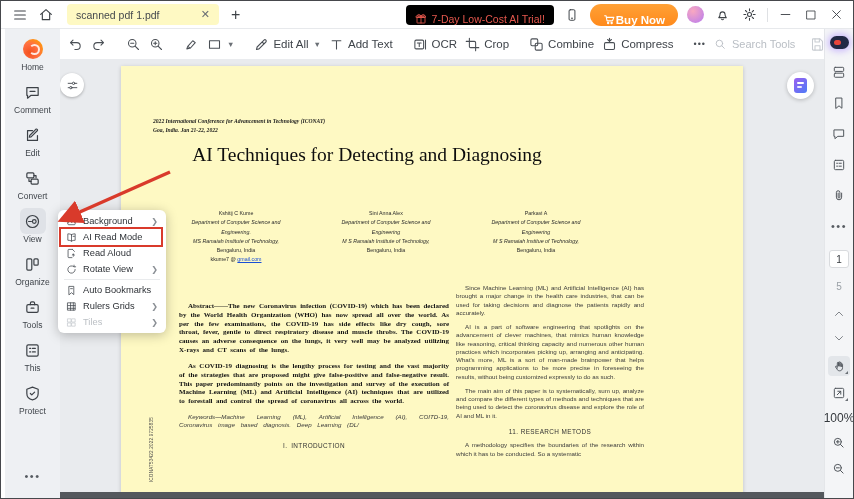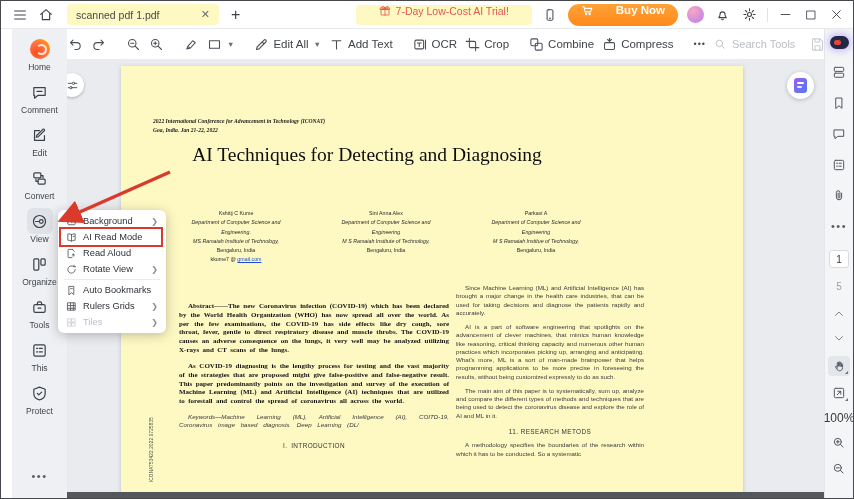--- a/index.html
+++ b/index.html
@@ -10,43 +10,43 @@
 
   
   .titlebar{position:absolute;top:0;left:0;right:0;height:28px;background:#fff;
             border-bottom:1px solid #e7e9ec;display:flex;align-items:center;padding:0 10px;z-index:5}
   .tb-ic{width:18px;height:18px;color:#3e4348;display:flex;align-items:center;justify-content:center;margin-right:8px}
   .tab{display:flex;align-items:center;background:#fef9c3;border-radius:4px;height:21px;width:152px;
        padding:0 9px;font-size:10.5px;color:#45494e;margin-left:4px}
   .tab .x{margin-left:auto;color:#696e74;font-size:11px;line-height:1}
   .plus{font-size:16px;color:#3e4348;margin-left:12px;line-height:1}
   .tb-right{margin-left:auto;display:flex;align-items:center;gap:9px}
-  .trial{display:flex;align-items:flex-start;gap:5px;background:#fef9c3;color:#e4574d;
-         font-size:10.5px;height:20px;padding:0 23px;border-radius:4px;white-space:nowrap}
-  .buy{display:flex;align-items:flex-start;gap:22px;background:linear-gradient(#ffa136,#ff8a1c);color:#fff;
+  .trial{display:flex;align-items:flex-end;gap:5px;background:#000000;color:#e4574d;
+         font-size:10.5px;height:20px;padding:0 9px;border-radius:4px;white-space:nowrap}
+  .buy{display:flex;align-items:flex-end;gap:0;background:linear-gradient(#ffa136,#ff8a1c);color:#fff;
        height:22px;padding:0 13px;border-radius:12px;font-size:11.5px;font-weight:bold}
   .avatar{width:17px;height:17px;border-radius:50%;background:radial-gradient(circle at 35% 30%,#f9a8c0,#b77bf0)}
   .wc{color:#3e4348;display:flex;align-items:center;gap:13px;margin-left:2px}
   .vsep{width:1px;height:14px;background:#dfe1e4}
 
   
   .toolbar{position:absolute;top:28px;left:55px;width:770px;height:30px;background:#fff;
            display:flex;align-items:center;padding:0 12px;gap:8px;font-size:11.5px;color:#3f444a}
   .t-sep{width:1px;height:14px;background:#e2e4e7;margin:0 2px}
   .t-btn{display:flex;align-items:center;gap:4px;white-space:nowrap}
   .t-ic{width:15px;height:15px;color:#4a4f55}
   .chev{font-size:7.5px;color:#6b7076;margin-left:1px}
   .search{display:flex;align-items:center;gap:5px;margin-left:auto;color:#b9bec4}
   .search input{border:none;outline:none;width:70px;font-size:11px;background:transparent;color:#555}
   .search input::placeholder{color:#b9bec4}
   .t-right{display:flex;align-items:center;gap:13px}
   .disabled-ic{color:#c9cdd2!important}
 
   
-  .sidebar{position:absolute;top:28px;left:11px;bottom:0;width:55px;background:#eef0f3;
+  .sidebar{position:absolute;top:28px;left:4px;bottom:0;width:55px;background:#eef0f3;
            display:flex;flex-direction:column;align-items:center;padding-top:7px;z-index:4}
   .sb-item{display:flex;flex-direction:column;align-items:center;margin-bottom:7px;color:#43484e}
   .sb-item .ic{width:26px;height:26px;display:flex;align-items:center;justify-content:center;border-radius:6px;color:#3c4147}
   .sb-item.active .ic{background:#dfe2e7}
   .sb-item .lb{font-size:8.5px;color:#3f444a;margin-top:0}
   .sb-ic{width:17px;height:17px}
   .home-ic{width:20px;height:20px;border-radius:50%;
            background:radial-gradient(circle at 32% 68%,#f4511e 0%,#ff7043 48%,#ffa000 85%);position:relative}
   .home-ic::after{content:"";position:absolute;left:6px;top:5px;width:7px;height:7px;border-radius:50%;
            border:2px solid rgba(255,255,255,.85);border-left-color:transparent}

